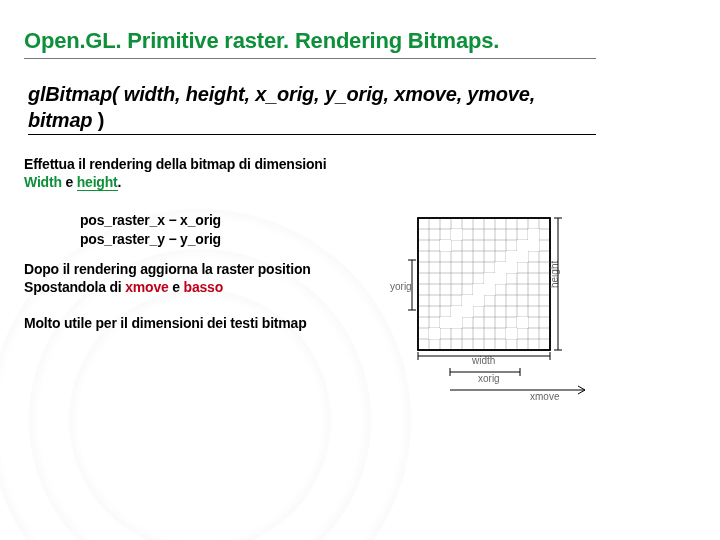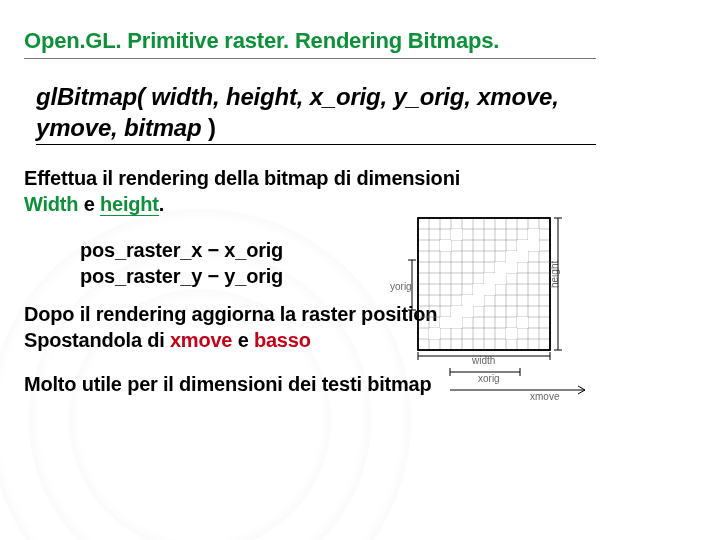--- a/index.html
+++ b/index.html
@@ -38,31 +38,31 @@
     letter-spacing: -0.2px;
   }
   .title-rule {
     height: 1px;
     background: #777;
     margin: 0 0 22px 0;
   }
   .sig {
     font-style: italic;
     font-weight: 900;
-    font-size: 24px;
-    margin: 0 0 4px 12px;
+    font-size: 20px;
+    margin: 0 0 4px 4px;
   }
   .sig-u { border-bottom: 1.5px solid #000; display: inline-block; padding-bottom: 1px; }
   .sig-rule {
     height: 0;
     margin: 0 0 20px 0;
   }
   p {
     margin: 0 0 12px 0;
-    font-size: 20px;
+    font-size: 14px;
     font-weight: 900;
     line-height: 1.3;
     letter-spacing: -0.2px;
   }
   .green { color: #0e8f3a; }
   .red   { color: #c00018; }
   .formula {
     margin-left: 56px;
   }
   .green-u { color: #0e8f3a; border-bottom: 1.5px solid #0e8f3a; }

